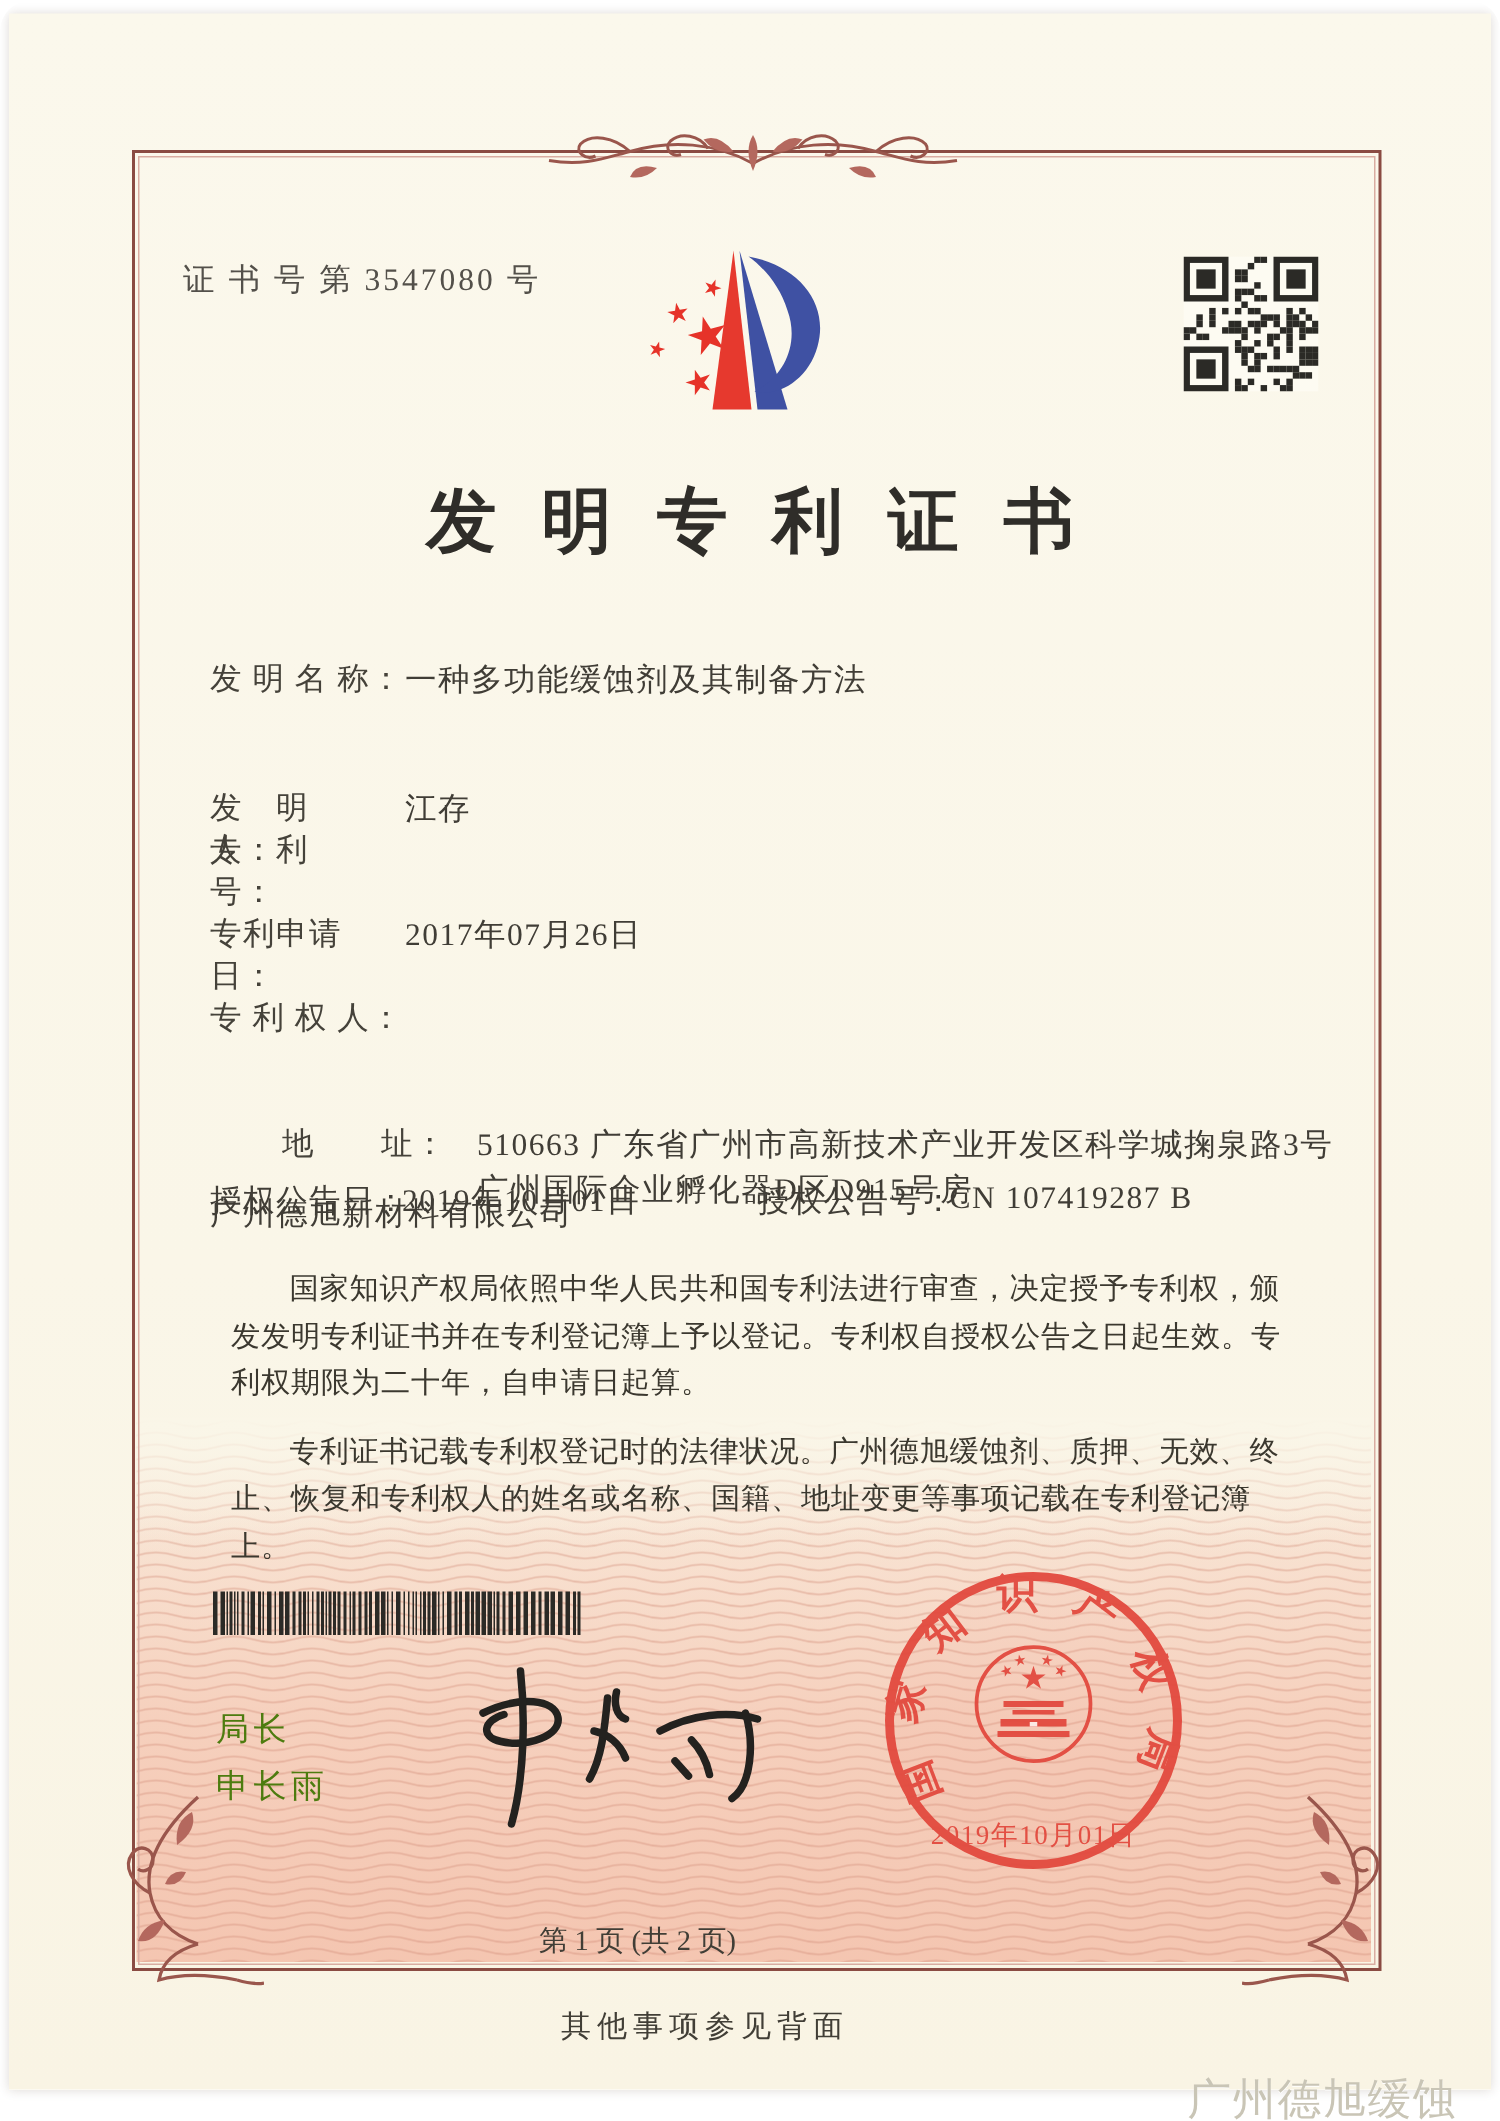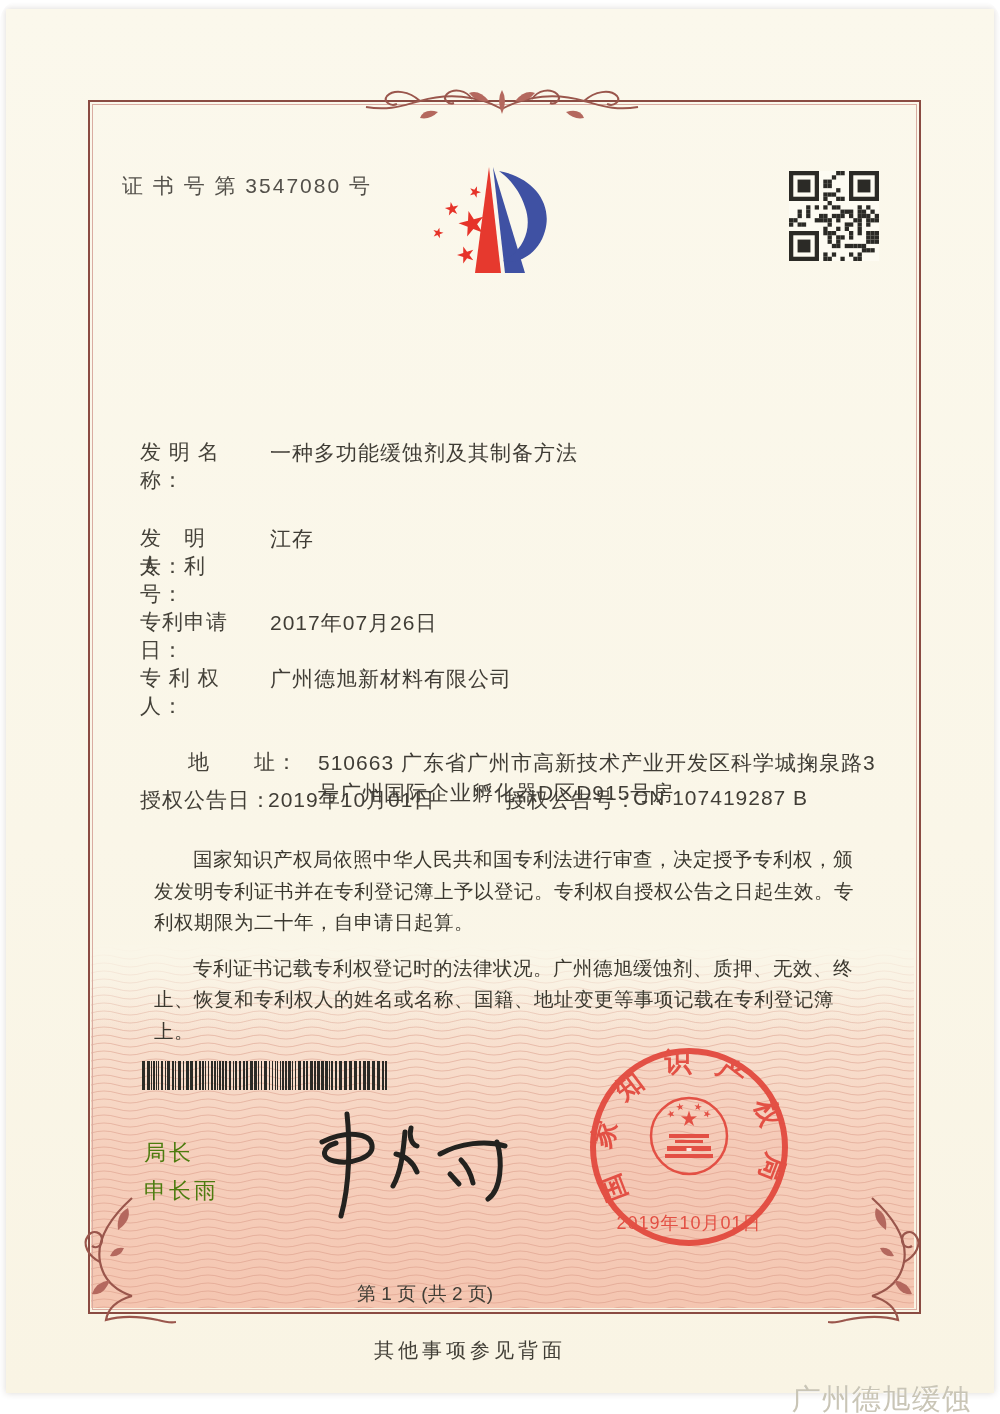--- a/index.html
+++ b/index.html
@@ -1,17 +1,17 @@
 <!DOCTYPE html>
 <html><head>
 <meta charset="utf-8">
 <style>
   html,body{margin:0;padding:0;background:#ffffff;}
   .shot{position:relative;width:1000px;height:1414px;overflow:hidden;
-        font-family:Liberation Sans, sans-serif;background:#ffffff;border-radius:21px;}
+        font-family:Liberation Serif, serif;background:#ffffff;border-radius:21px;}
   .paper{position:absolute;left:6px;top:9px;width:988px;height:1384px;
          background:linear-gradient(180deg,#fbf8ec 0%,#faf6e8 60%,#f9f4e4 100%);
          box-shadow:0 0 7px rgba(60,40,20,.18);}
   
   .frame{position:absolute;left:88px;top:100px;width:829px;height:1210px;
          border:2px solid #8a4b42;}
   .frame::after{content:"";position:absolute;inset:2px;border:1px solid #d9aca1;}
   
   .pink-zone{position:absolute;left:91px;top:945px;width:823px;height:363px;
      background:linear-gradient(180deg,rgba(246,206,188,0) 0%,rgba(246,203,184,.45) 22%,
@@ -216,37 +216,38 @@
       <rect x="4" y="4" width="20" height="20" fill="#fdfbf2"></rect>
       <rect x="8" y="8" width="12" height="12" fill="#2b2a26"></rect>
       <rect x="56" y="0" width="28" height="28" fill="#2b2a26"></rect>
       <rect x="60" y="4" width="20" height="20" fill="#fdfbf2"></rect>
       <rect x="64" y="8" width="12" height="12" fill="#2b2a26"></rect>
       <rect x="0" y="56" width="28" height="28" fill="#2b2a26"></rect>
       <rect x="4" y="60" width="20" height="20" fill="#fdfbf2"></rect>
       <rect x="8" y="64" width="12" height="12" fill="#2b2a26"></rect>
     </svg>
 
+  <div class="title">发明专利证书</div>
 
   <div class="frow" style="top:438px;">
     <span class="flabel">发 明 名 称：</span>
     <span class="fvalue">一种多功能缓蚀剂及其制备方法</span>
   </div>
   <div class="frow" style="top:524px;">
     <span class="flabel">发　明　人：</span>
     <span class="fvalue">江存</span>
   </div>
   <div class="frow" style="top:552px;">
     <span class="flabel">专　利　号：</span>
   </div>
   <div class="frow" style="top:608px;">
     <span class="flabel">专利申请日：</span>
     <span class="fvalue">2017年07月26日</span>
   </div>
-  <div class="frow" style="top:664px;">
+  <div class="frow" style="top:664px;flex-direction:column;">
     <span class="flabel">专 利 权 人：</span>
     <span class="fvalue">广州德旭新材料有限公司</span>
   </div>
   <div class="frow" style="top:748px;margin-left:48px;">
     <span class="flabel">地　　址：</span>
     <span class="fvalue">510663 广东省广州市高新技术产业开发区科学城掬泉路3号广州国际企业孵化器D区D915号房</span>
   </div>
 
   <span class="gl" style="left:140px;top:786px;">授权公告日：</span>
   <span class="gl" style="left:268px;top:786px;">2019年10月01日</span>

